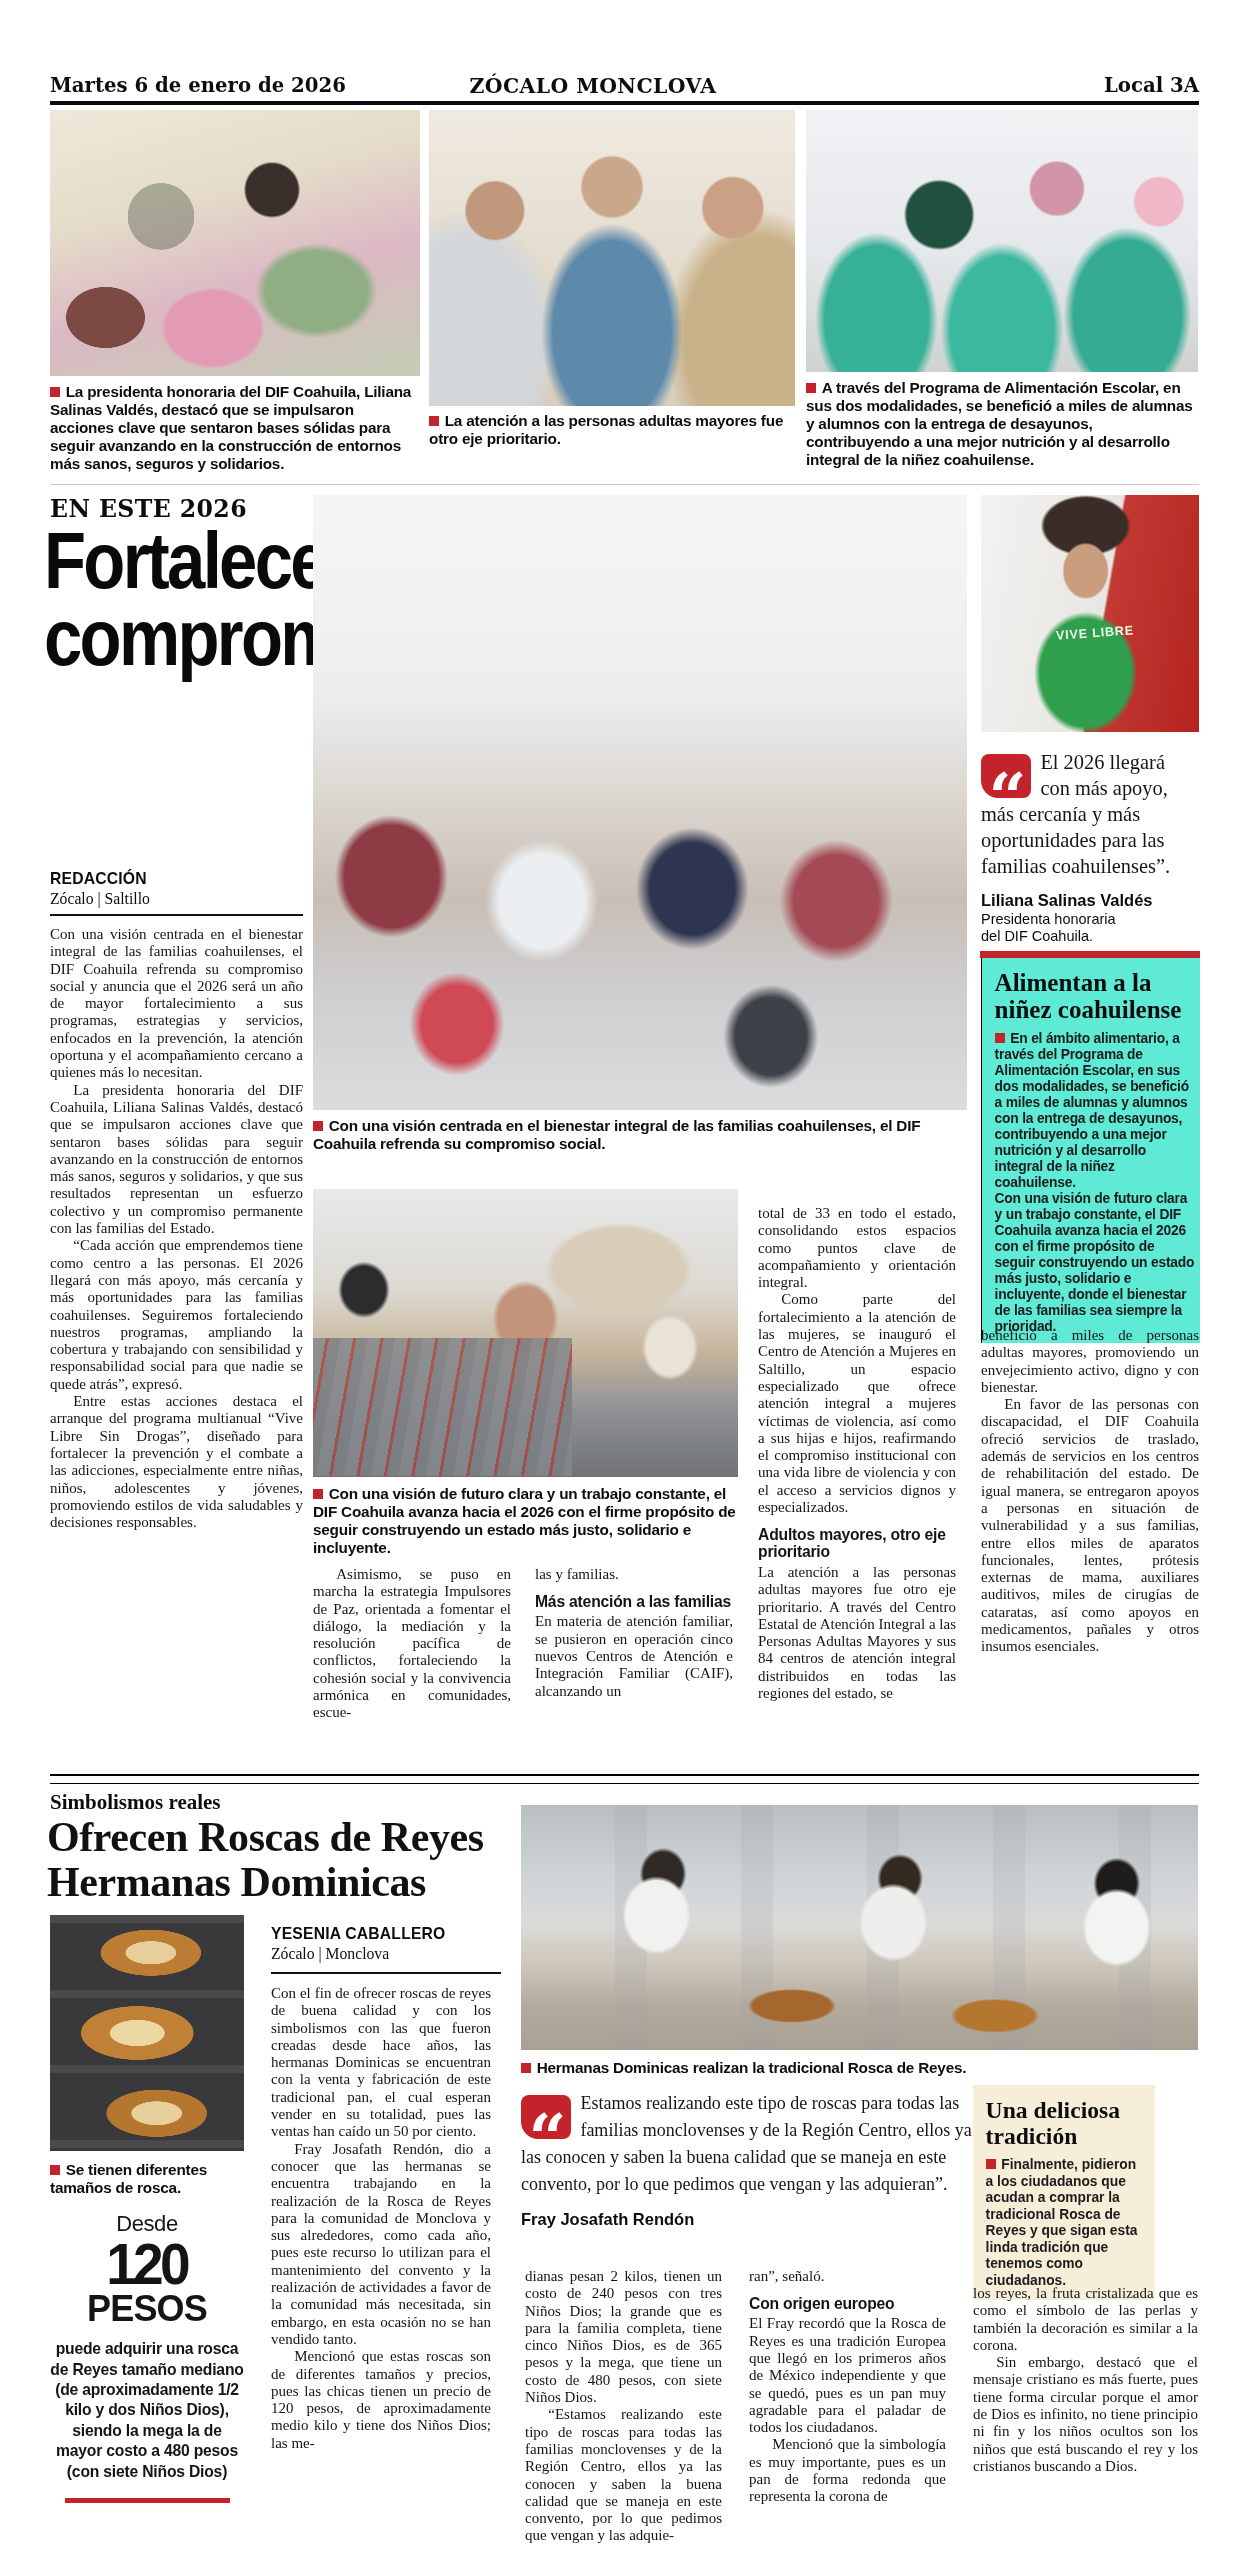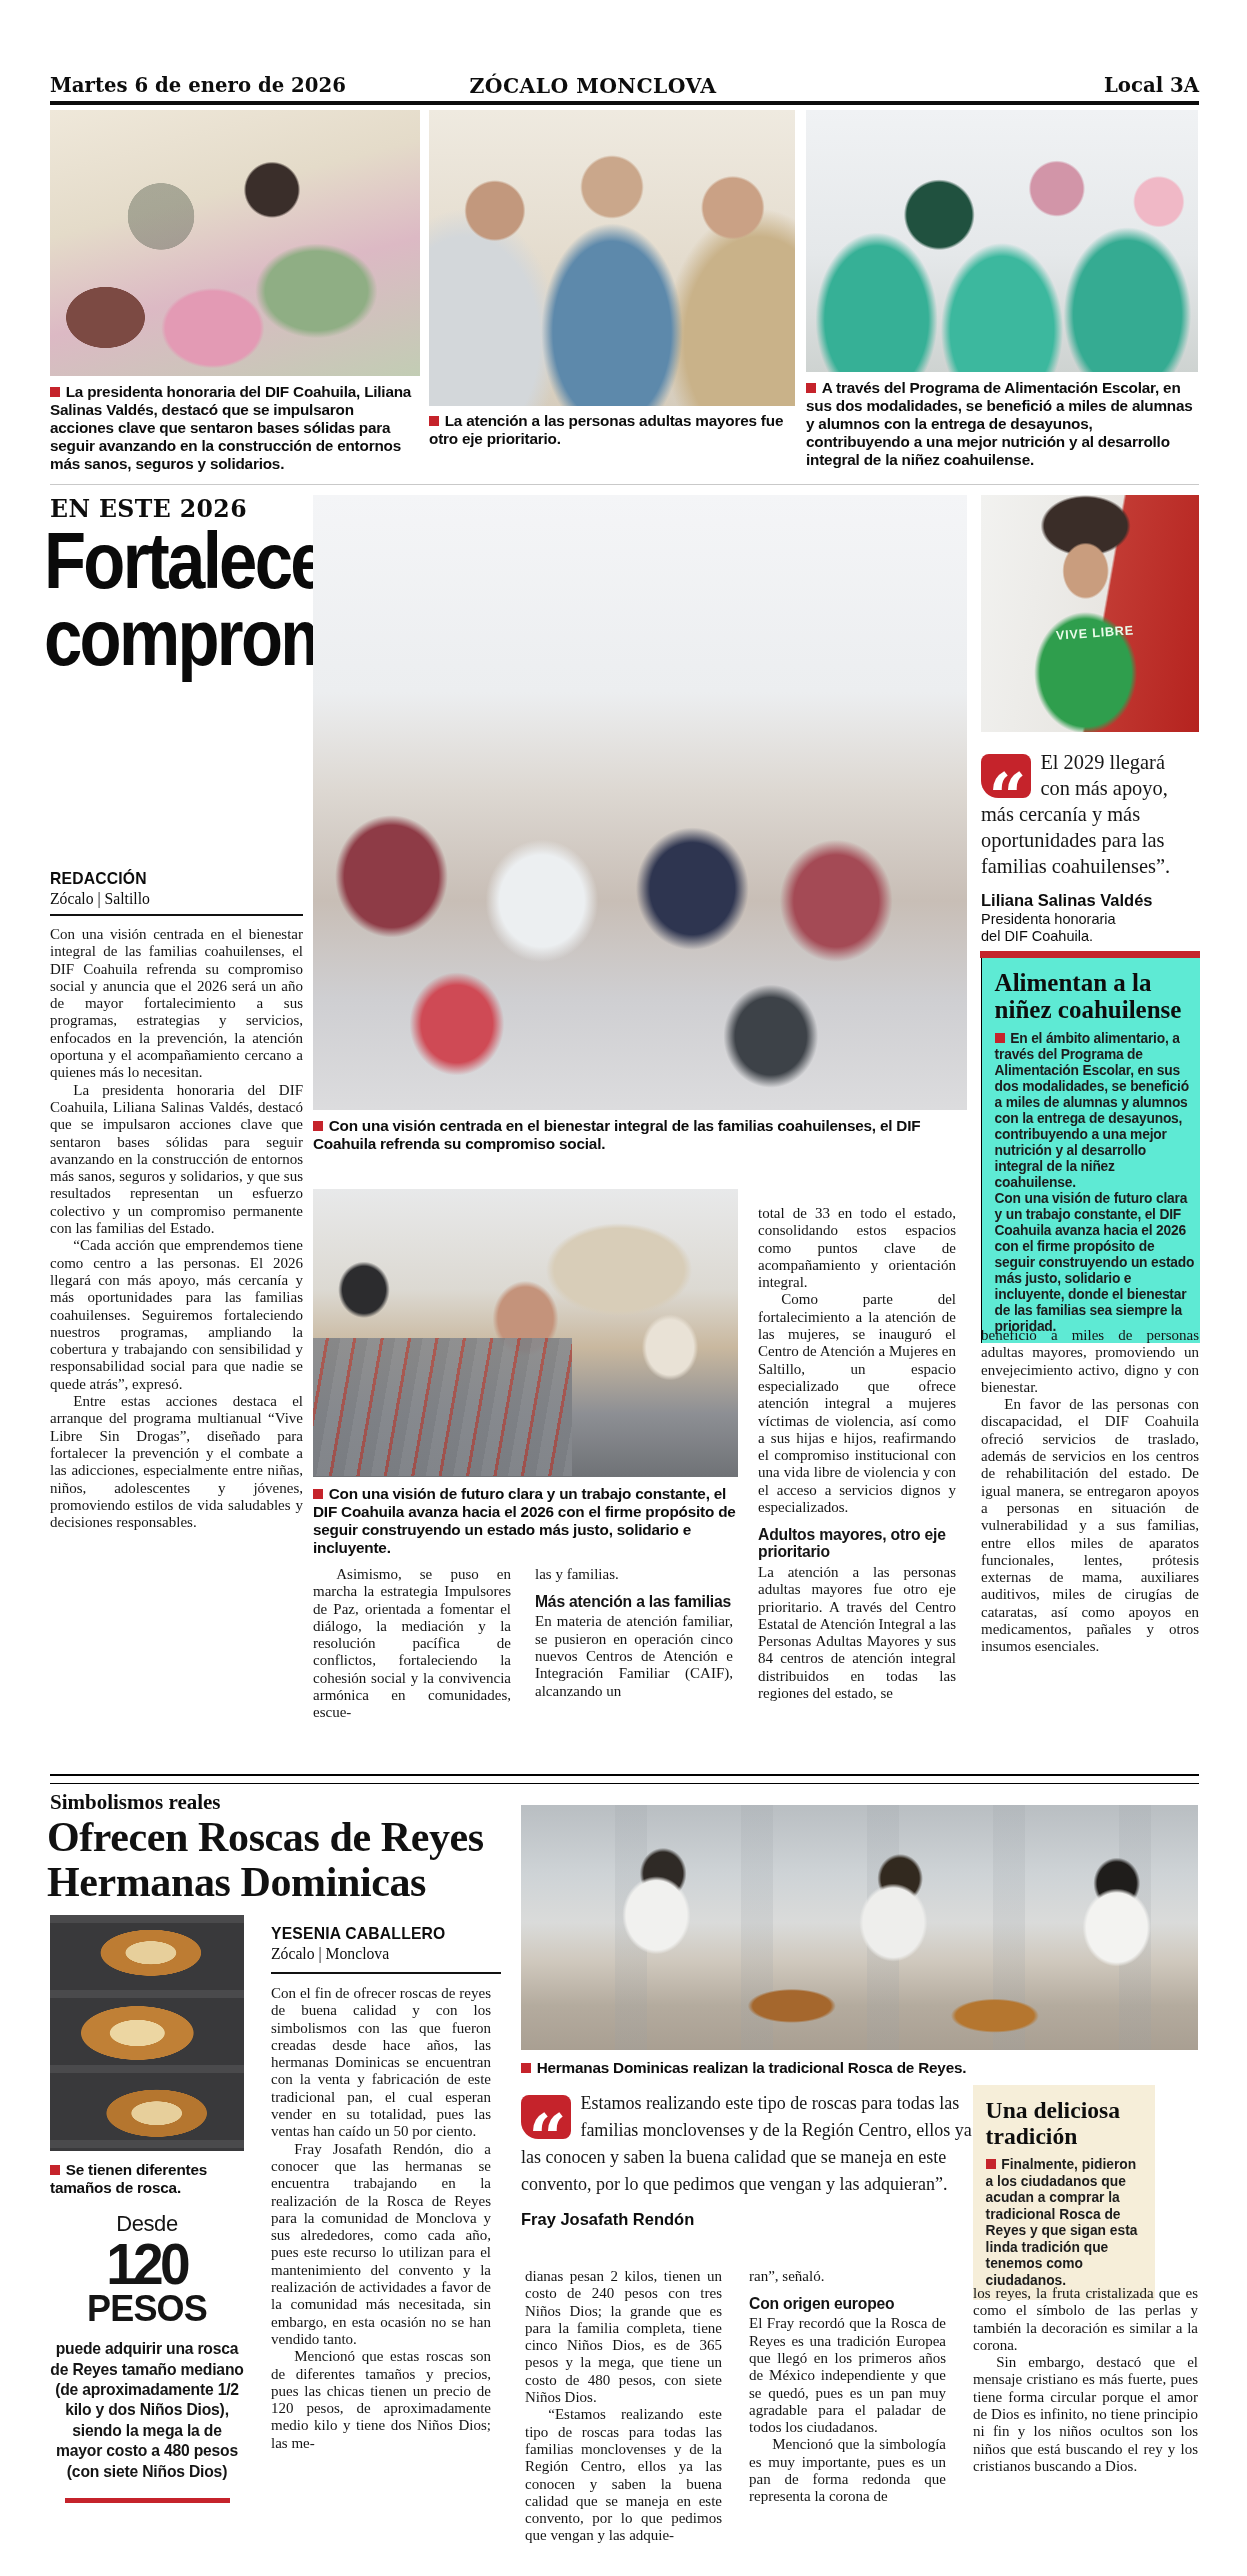--- a/index.html
+++ b/index.html
@@ -128,21 +128,21 @@
 
   <div class="abs body" style="left:50px;top:926px;width:253px;">
     <p>Con una visión centrada en el bienestar integral de las familias coahuilenses, el DIF Coahuila refrenda su compromiso social y anuncia que el 2026 será un año de mayor fortalecimiento a sus programas, estrategias y servicios, enfocados en la prevención, la atención oportuna y el acompañamiento cercano a quienes más lo necesitan.</p>
     <p class="ind">La presidenta honoraria del DIF Coahuila, Liliana Salinas Valdés, destacó que se impulsaron acciones clave que sentaron bases sólidas para seguir avanzando en la construcción de entornos más sanos, seguros y solidarios, y que sus resultados representan un esfuerzo colectivo y un compromiso permanente con las familias del Estado.</p>
     <p class="ind">“Cada acción que emprendemos tiene como centro a las personas. El 2026 llegará con más apoyo, más cercanía y más oportunidades para las familias coahuilenses. Seguiremos fortaleciendo nuestros programas, ampliando la cobertura y trabajando con sensibilidad y responsabilidad social para que nadie se quede atrás”, expresó.</p>
     <p class="ind">Entre estas acciones destaca el arranque del programa multianual “Vive Libre Sin Drogas”, diseñado para fortalecer la prevención y el combate a las adicciones, especialmente entre niñas, niños, adolescentes y jóvenes, promoviendo estilos de vida saludables y decisiones responsables.</p>
   </div>
 
   <div class="abs" style="left:981px;top:749px;width:218px;">
     <div class="qicon"></div>
-    <div class="qtext">El 2029 llegará con más apoyo, más cercanía y más oportunidades para las familias coahuilenses”.</div>
+    <div class="qtext">El 2026 llegará con más apoyo, más cercanía y más oportunidades para las familias coahuilenses”.</div>
     <div style="clear:both;"></div>
     <div class="qname">Liliana Salinas Valdés</div>
     <div class="qrole">Presidenta honoraria</div>
     <div class="qrole">del DIF Coahuila.</div>
   </div>
 
   <div class="abs sbox" style="left:981px;top:951px;width:218px;">
     <div class="bar"></div>
     <div class="inner">
       <h3>Alimentan a la niñez coahuilense</h3>

